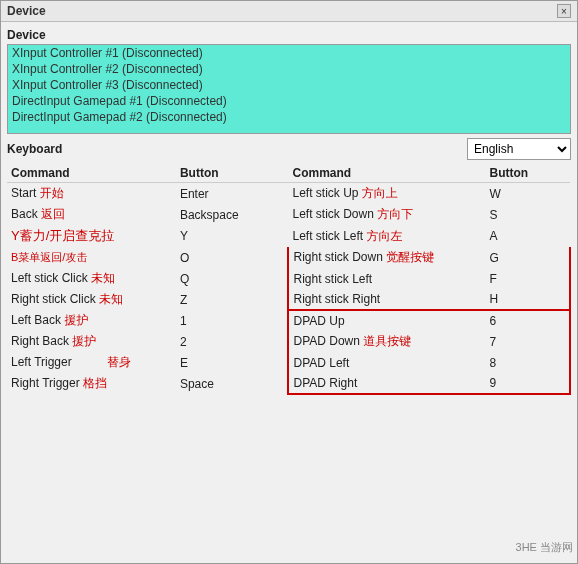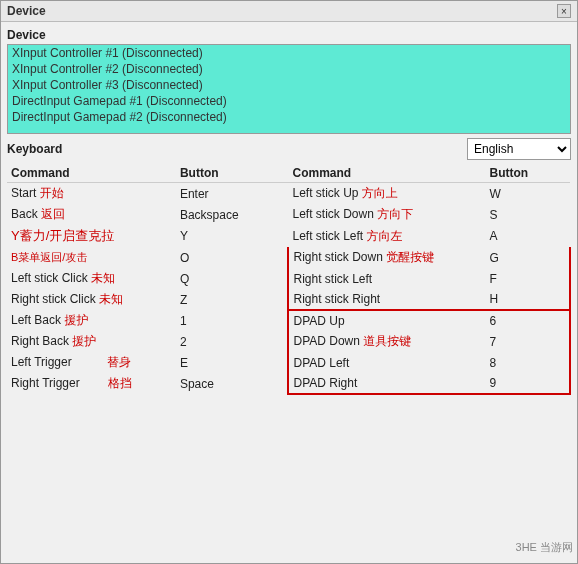--- a/index.html
+++ b/index.html
@@ -216,21 +216,21 @@
             <td class="col-command2" style="border-left: 2px solid rgb(204, 0, 0);">DPAD Down <span style="color:#cc0000;">道具按键</span></td>
             <td class="col-button2" style="border-right: 2px solid rgb(204, 0, 0);">7</td>
           </tr>
           <tr>
             <td class="col-command1">Left Trigger <span style="color:#cc0000;margin-left:32px;">替身</span></td>
             <td class="col-button1">E</td>
             <td class="col-command2" style="border-left: 2px solid rgb(204, 0, 0);">DPAD Left</td>
             <td class="col-button2" style="border-right: 2px solid rgb(204, 0, 0);">8</td>
           </tr>
           <tr>
-            <td class="col-command1">Right Trigger <span style="color:#cc0000;margin-left:25px;">格挡</span></td>
+            <td class="col-command1">Right Trigger <span style="color:#cc0000;">格挡</span></td>
             <td class="col-button1">Space</td>
             <td class="col-command2" style="border-left: 2px solid rgb(204, 0, 0); border-bottom: 2px solid rgb(204, 0, 0);">DPAD Right</td>
             <td class="col-button2" style="border-right: 2px solid rgb(204, 0, 0); border-bottom: 2px solid rgb(204, 0, 0);">9</td>
           </tr>
         </tbody>
     </table>
   </div>
 
   <div class="watermark">3HE 当游网</div>
 </div>

